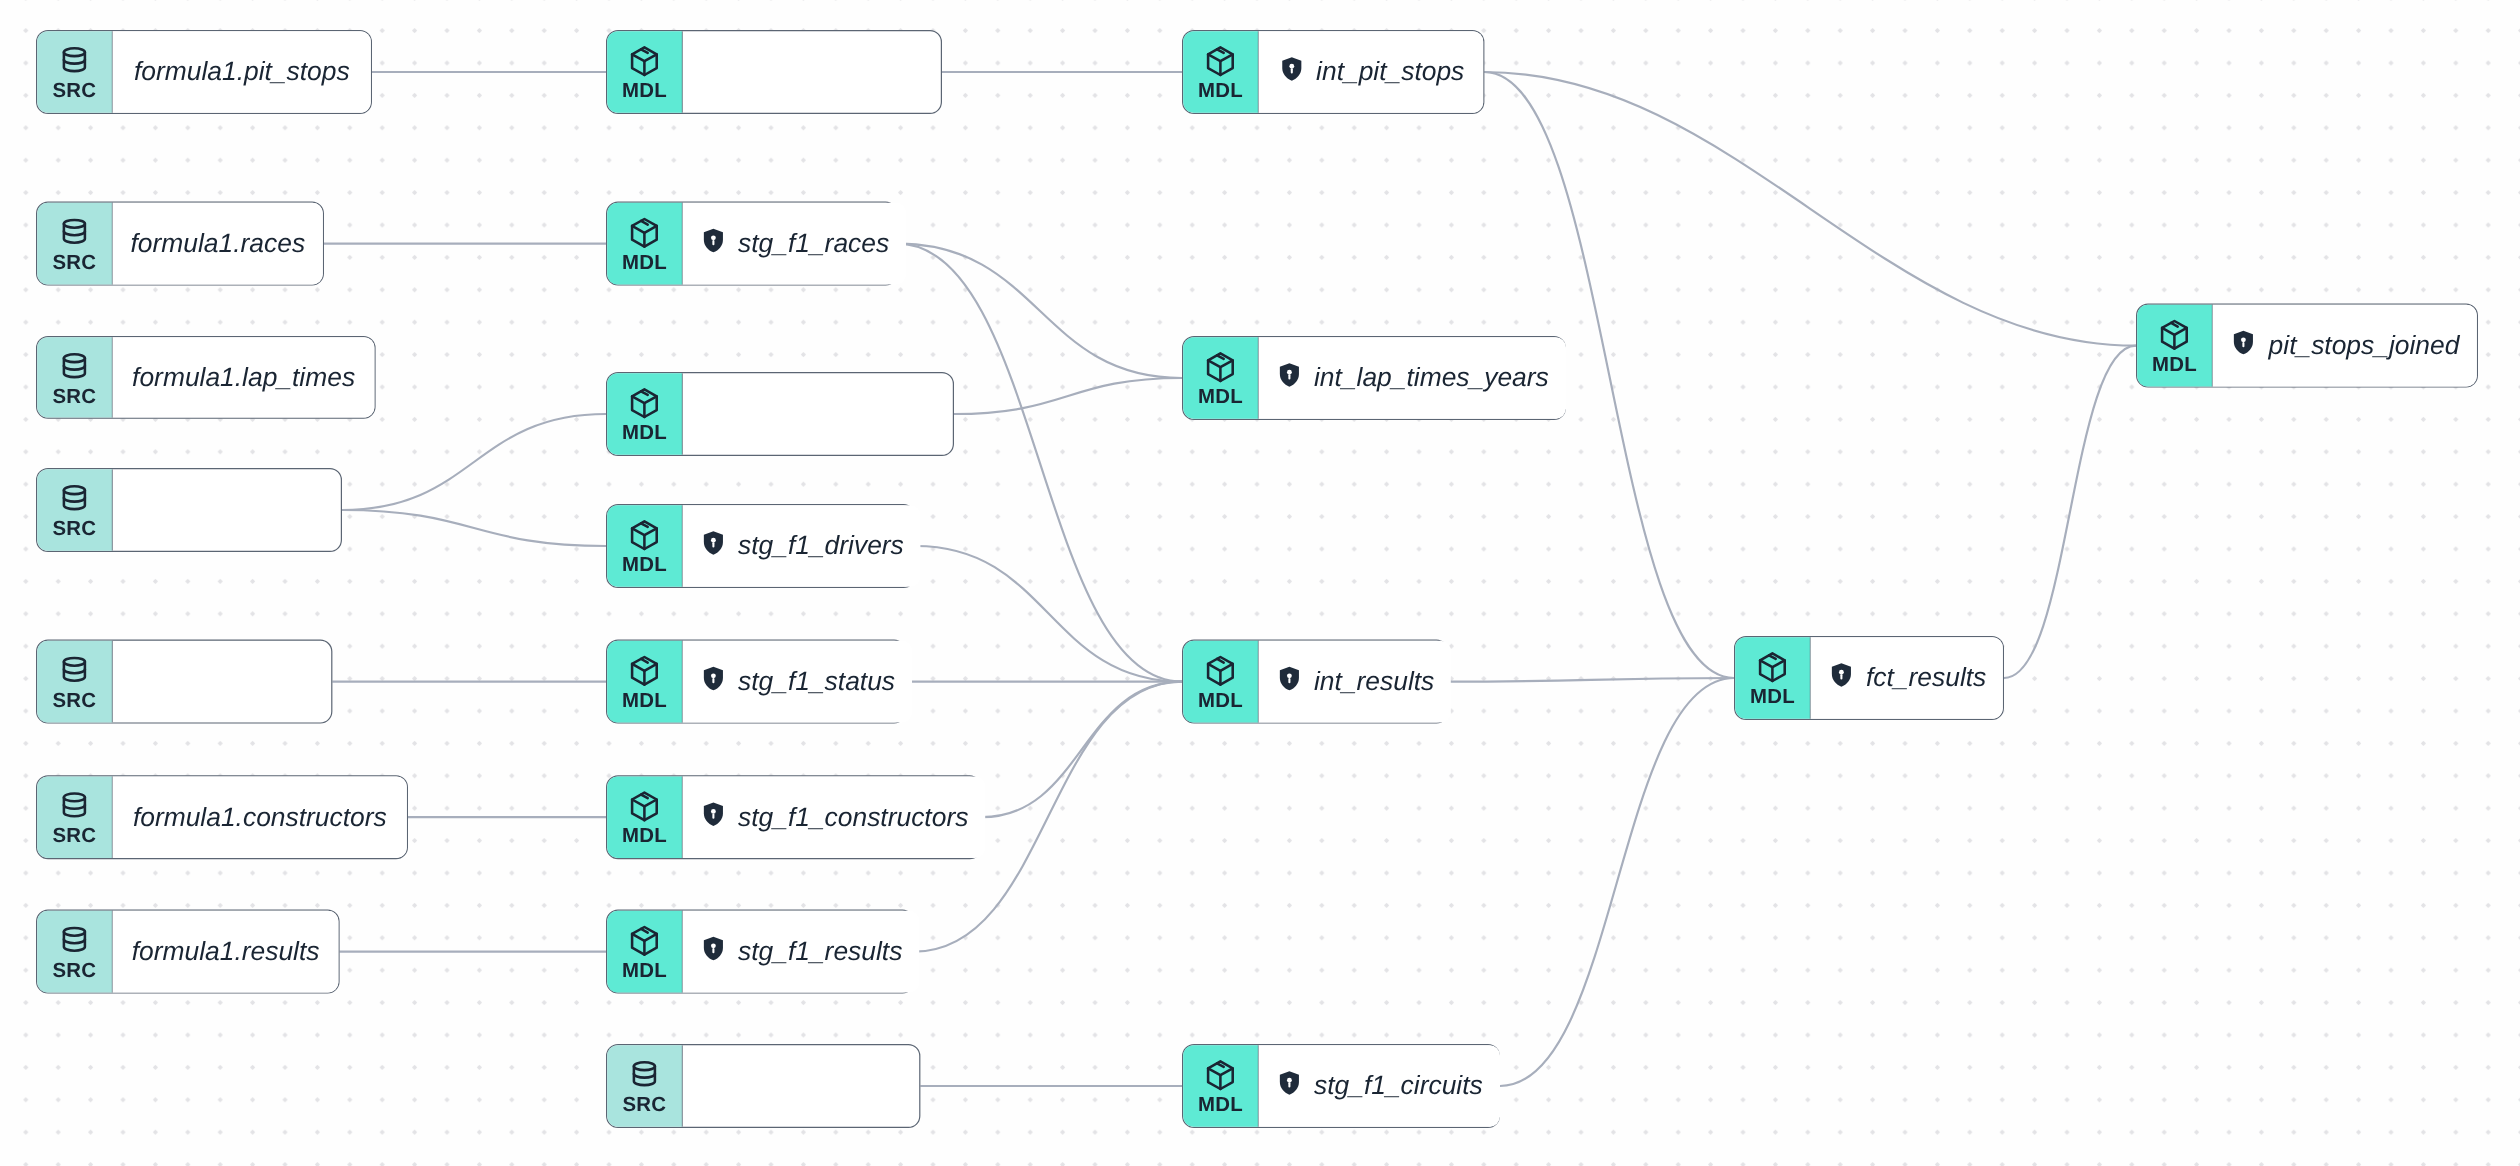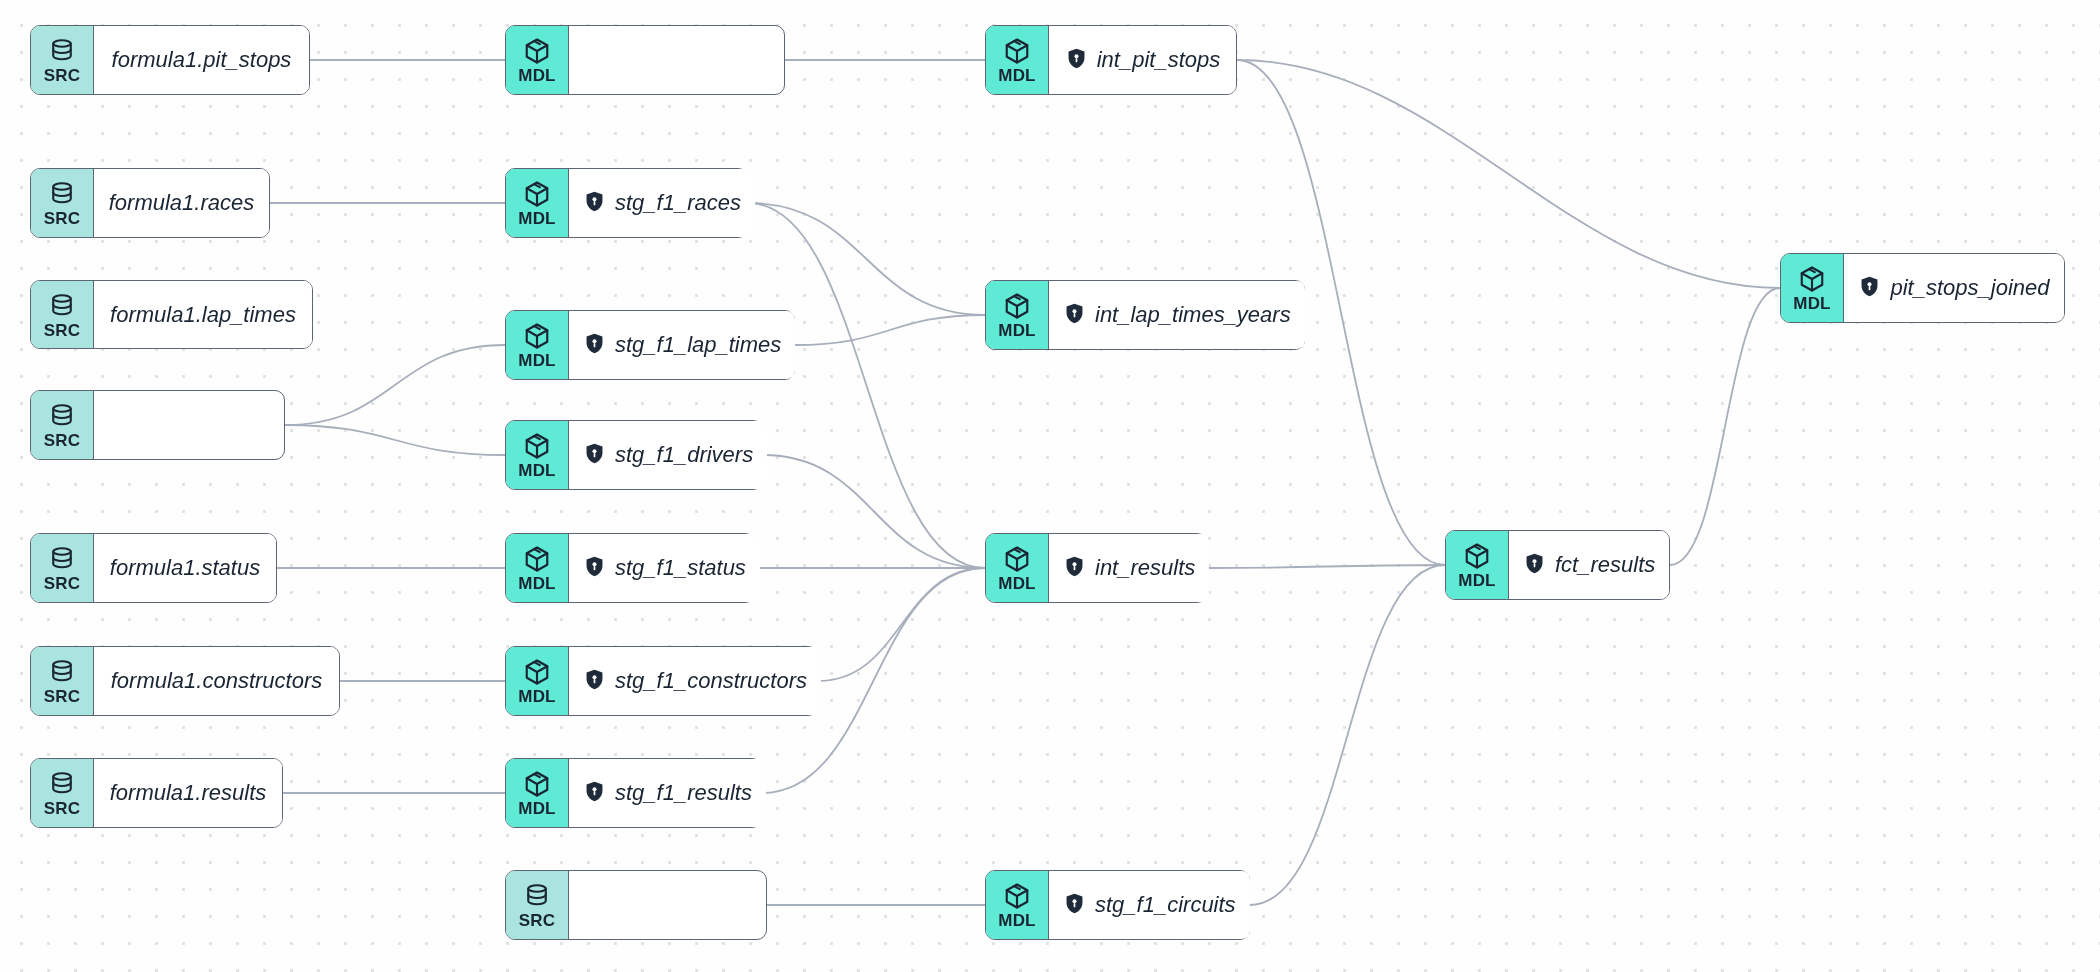--- a/index.html
+++ b/index.html
@@ -167,23 +167,20 @@
       <div class="badge">
         <span>
           <svg width="30" height="30" viewBox="0 0 24 24" fill="none" stroke="#1a2533" stroke-width="1.7" stroke-linecap="round" stroke-linejoin="round">
       <ellipse cx="12" cy="6" rx="7" ry="2.6"></ellipse>
       <path d="M19 11c0 1.44-3.13 2.6-7 2.6S5 12.44 5 11"></path>
       <path d="M5 6v10c0 1.44 3.13 2.6 7 2.6s7-1.16 7-2.6V6"></path>
     </svg>
         </span>
         <span class="badge-label">SRC</span>
       </div>
-      <div class="content">
-        <span class="label">formula1.status</span>
-      </div>
     </div>
     <div class="node type-source" style="left: 30px; top: 646px; width: 310px; height: 70px;">
       <div class="badge">
         <span>
           <svg width="30" height="30" viewBox="0 0 24 24" fill="none" stroke="#1a2533" stroke-width="1.7" stroke-linecap="round" stroke-linejoin="round">
       <ellipse cx="12" cy="6" rx="7" ry="2.6"></ellipse>
       <path d="M19 11c0 1.44-3.13 2.6-7 2.6S5 12.44 5 11"></path>
       <path d="M5 6v10c0 1.44 3.13 2.6 7 2.6s7-1.16 7-2.6V6"></path>
     </svg>
         </span>
@@ -258,28 +255,20 @@
       <div class="badge">
         <span>
           <svg width="30" height="30" viewBox="0 0 24 24" fill="none" stroke="#1a2533" stroke-width="1.7" stroke-linecap="round" stroke-linejoin="round">
       <path d="M12 2.8l8.2 4.6v9.2L12 21.2l-8.2-4.6V7.4L12 2.8z"></path>
       <path d="M3.8 7.4L12 12l8.2-4.6"></path>
       <path d="M12 12v9.2"></path>
       <path d="M9.8 4.1l4.4 2.4"></path>
     </svg>
         </span>
         <span class="badge-label">MDL</span>
-      </div>
-      <div class="content">
-        <span class="shield"><svg width="23" height="23" viewBox="0 0 24 24">
-      <path d="M12 1.8l8.3 3v6.4c0 5.2-3.6 9.3-8.3 11-4.7-1.7-8.3-5.8-8.3-11V4.8l8.3-3z" fill="#1f2b3a"></path>
-      <circle cx="12" cy="9.6" r="2.1" fill="#ffffff"></circle>
-      <rect x="11.1" y="11.4" width="1.8" height="4.6" rx="0.9" fill="#ffffff"></rect>
-    </svg></span>
-        <span class="label">stg_f1_lap_times</span>
       </div>
     </div>
     <div class="node type-model" style="left: 505px; top: 420px; width: 258px; height: 70px;">
       <div class="badge">
         <span>
           <svg width="30" height="30" viewBox="0 0 24 24" fill="none" stroke="#1a2533" stroke-width="1.7" stroke-linecap="round" stroke-linejoin="round">
       <path d="M12 2.8l8.2 4.6v9.2L12 21.2l-8.2-4.6V7.4L12 2.8z"></path>
       <path d="M3.8 7.4L12 12l8.2-4.6"></path>
       <path d="M12 12v9.2"></path>
       <path d="M9.8 4.1l4.4 2.4"></path>

